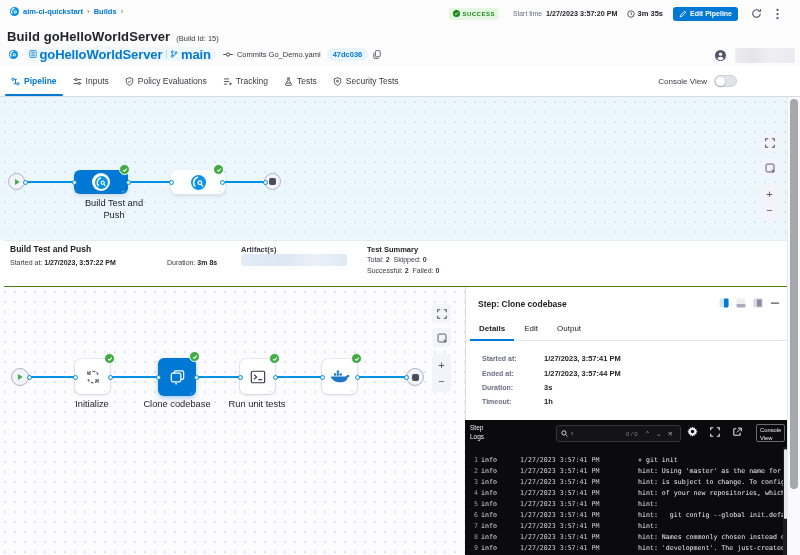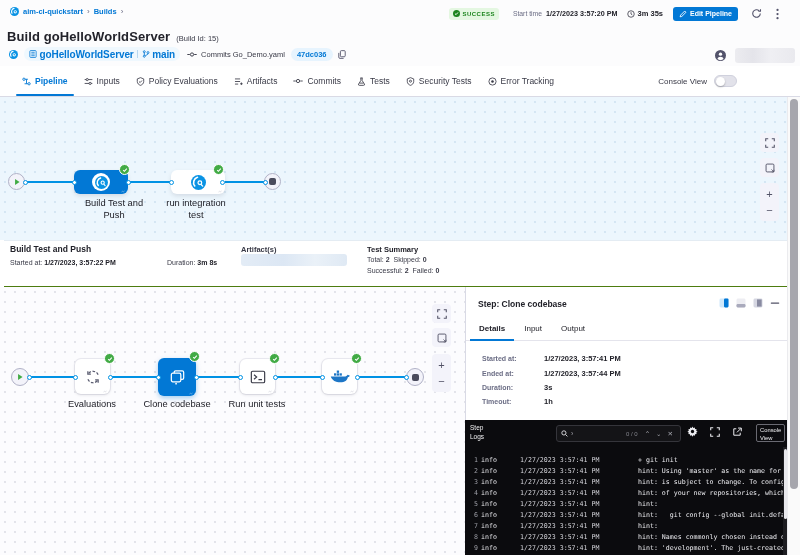--- a/index.html
+++ b/index.html
@@ -9,21 +9,21 @@
 
   
   #header { position:absolute; left:0; top:0; width:800px; height:66px; background:#fcfcfd; }
   #breadcrumb { position:absolute; left:10px; top:7px; display:flex; align-items:center; gap:4px; font-size:7.5px; font-weight:bold; color:#0278d5; }
   #breadcrumb .sep { color:#6b6d85; font-weight:normal; font-size:8px; }
   #page-title-row { position:absolute; left:7px; top:29px; display:flex; align-items:baseline; gap:6px; }
   #page-title { font-size:13px; font-weight:bold; color:#22222a; letter-spacing:.1px; }
   #build-id { font-size:7.5px; color:#383946; }
   #meta-row { position:absolute; left:9px; top:46px; height:16px; display:flex; align-items:center; }
   .repo-pill { display:flex; align-items:center; height:14px; background:#eff8fe; border-radius:8px; padding:0 5px; margin-left:6px; gap:2.5px; }
-  .repo-pill .txt { font-size:10px; font-weight:bold; color:#0278d5; letter-spacing:-0.1px; }
+  .repo-pill .txt { font-size:13px; font-weight:bold; color:#0278d5; letter-spacing:-0.1px; }
   .repo-pill .vdiv { width:1px; height:8px; background:#b9d8ef; margin:0 1px; }
   #commit-msg { font-size:7.5px; color:#383946; margin-left:4px; }
   #sha-pill { height:13px; background:#e7f4fe; border-radius:7px; padding:0 6px; margin-left:6px; display:flex; align-items:center; font-size:7.5px; font-weight:bold; color:#0278d5; }
   #copy-icon { margin-left:5px; }
 
   #status-row { position:absolute; right:21px; top:6px; height:15px; display:flex; align-items:center; }
   #success-badge { display:flex; align-items:center; gap:2px; background:#e4f7e1; border-radius:3px; height:12px; padding:0 4px; }
   #success-badge span { font-size:6px; font-weight:bold; letter-spacing:.5px; color:#1b841d; }
   #start-time-label { font-size:6.8px; color:#6b6d85; margin-left:14px; }
   #start-time-value { font-size:7.2px; font-weight:bold; color:#22222a; margin-left:4px; }
@@ -31,21 +31,21 @@
   #duration-value { font-size:7.5px; font-weight:bold; color:#22222a; }
   #edit-pipeline-btn { margin-left:10px; height:14px; background:#0278d5; border:none; border-radius:3px; color:#fff; font-size:7px; font-weight:bold; display:flex; align-items:center; gap:3px; padding:0 6px; font-family:inherit; }
   #refresh-btn { margin-left:13px; }
   #kebab-btn { margin-left:14px; }
 
   #avatar-row { position:absolute; right:5px; top:48px; display:flex; align-items:center; }
   .redacted { background:linear-gradient(90deg,#ececf0,#e4e4ea 30%,#efeff3 60%,#e9e9ee); border-radius:3px; filter:blur(.4px); }
   #user-redacted { width:60px; height:15px; margin-left:9px; }
 
   
-  #tabbar { position:absolute; left:0; top:66px; width:800px; height:31px; background:#fff; border-bottom:1px solid #d9dae5; display:flex; align-items:stretch; padding-left:14px; }
+  #tabbar { position:absolute; left:0; top:66px; width:800px; height:31px; background:#fff; border-bottom:1px solid #d9dae5; display:flex; align-items:stretch; padding-left:3px; }
   .tab { display:flex; align-items:center; gap:4px; padding:0 8px; font-size:8.5px; color:#383946; position:relative; cursor:pointer; }
   .tab .ticon { display:flex; align-items:center; }
   .tab.active { color:#0278d5; font-weight:bold; }
   .tab.active::after { content:""; position:absolute; left:2px; right:2px; bottom:0; height:2px; background:#0278d5; border-radius:1px; }
   #console-view { position:absolute; right:63px; top:0; height:30px; display:flex; align-items:center; gap:7px; }
   #console-view .lbl { font-size:8px; color:#383946; }
   #toggle { width:23px; height:12px; border-radius:7px; background:#e2e2ea; border:1px solid #d0d1dd; position:relative; }
   #toggle .knob { position:absolute; left:1px; top:1px; width:9px; height:9px; background:#fff; border-radius:50%; box-shadow:0 1px 2px rgba(0,0,0,.25); }
 
   
@@ -268,57 +268,39 @@
     </span>
     <span>Policy Evaluations</span>
   </div>
   <div class="tab">
     <span class="ticon">
       <svg width="9" height="9" viewBox="0 0 14 14" fill="none" stroke="#383946" stroke-width="1.3">
           <path d="M1.5 3h8M1.5 7h8M1.5 11h5"></path>
           <path d="M11.5 8.5v4M9.5 10.5h4"></path>
         </svg>
     </span>
-    <span>Artifacts</span>
-  </div>
-  <div class="tab">
-    <span class="ticon">
-      <svg width="10" height="8" viewBox="0 0 16 10" fill="none" stroke="#383946" stroke-width="1.4">
-          <circle cx="8" cy="5" r="2.6"></circle>
-          <path d="M0.5 5h4M11.5 5h4"></path>
-        </svg>
-    </span>
-    <span>Commits</span>
+    <span>Tracking</span>
   </div>
   <div class="tab">
     <span class="ticon">
       <svg width="9" height="9" viewBox="0 0 14 14" fill="none" stroke="#383946" stroke-width="1.3">
           <path d="M5.2 1.5h3.6M6 1.5v4L2.5 11a1.4 1.4 0 0 0 1.2 2h6.6a1.4 1.4 0 0 0 1.2-2L8 5.5v-4"></path>
           <path d="M4 9.5h6"></path>
         </svg>
     </span>
     <span>Tests</span>
   </div>
   <div class="tab">
     <span class="ticon">
       <svg width="9" height="9" viewBox="0 0 14 14" fill="none" stroke="#383946" stroke-width="1.3">
           <path d="M7 1l5 2v4c0 3-2.2 5-5 6-2.8-1-5-3-5-6V3z"></path>
           <circle cx="7" cy="6.5" r="1.6"></circle>
         </svg>
     </span>
     <span>Security Tests</span>
-  </div>
-  <div class="tab">
-    <span class="ticon">
-      <svg width="9" height="9" viewBox="0 0 14 14" fill="none" stroke="#383946" stroke-width="1.3">
-          <circle cx="7" cy="7" r="5.6"></circle>
-          <circle cx="7" cy="7" r="2" fill="#383946" stroke="none"></circle>
-        </svg>
-    </span>
-    <span>Error Tracking</span>
   </div>
 
   <div id="console-view">
     <span class="lbl">Console View</span>
     <div id="toggle">
         <div class="knob"></div>
       </div>
   </div>
 </div>
 
@@ -379,21 +361,20 @@
   </div>
   <div class="conn-dot" style="left:168.5px; top:82.5px;"></div>
   <div class="conn-dot" style="left:219.5px; top:82.5px;"></div>
 
   <div class="endcap" style="left:264px; top:76px; width:17px; height:17px;">
     <div style="width:7px;height:7px;border-radius:2px;background:#4a4b5c;"></div>
   </div>
   <div class="conn-dot" style="left:262.5px; top:82.5px;"></div>
 
   <div class="node-label" style="left:74px; top:100px; width:80px;"><span>Build Test and</span><br><span>Push</span></div>
-  <div class="node-label" style="left:156px; top:100px; width:80px;"><span>run integration</span><br><span>test</span></div>
 
   <div class="canvas-btn" style="left:760px; top:36px;">
     <svg width="10" height="10" viewBox="0 0 14 14" fill="none" stroke="#535367" stroke-width="1.5">
         <path d="M1 4.5V1h3.5M9.5 1H13v3.5M13 9.5V13H9.5M4.5 13H1V9.5"></path>
       </svg>
   </div>
   <div class="canvas-btn" style="left:760px; top:61px;">
     <svg width="10" height="10" viewBox="0 0 14 14" fill="none" stroke="#535367" stroke-width="1.3">
         <rect x="1.5" y="1.5" width="11" height="11" rx="1.5"></rect>
         <path d="M9 9l3.5 3.5M12.5 9.4v3.1h-3.1" stroke-width="1.1"></path>
@@ -518,21 +499,21 @@
       </svg>
   </div>
   <div class="conn-dot" style="left:319.5px; top:87.5px;"></div>
   <div class="conn-dot" style="left:354.5px; top:87.5px;"></div>
 
   <div class="endcap" style="left:406px; top:81px; width:18px; height:18px;">
     <div style="width:7px;height:7px;border-radius:2px;background:#4a4b5c;"></div>
   </div>
   <div class="conn-dot" style="left:404px; top:87.5px;"></div>
 
-  <div class="node-label" style="left:52px; top:111px; width:80px;"><span>Evaluations</span></div>
+  <div class="node-label" style="left:52px; top:111px; width:80px;"><span>Initialize</span></div>
   <div class="node-label" style="left:137px; top:111px; width:80px;"><span>Clone codebase</span></div>
   <div class="node-label" style="left:217px; top:111px; width:80px;"><span>Run unit tests</span></div>
 
   <div class="canvas-btn" style="left:432px; top:17px;">
     <svg width="10" height="10" viewBox="0 0 14 14" fill="none" stroke="#535367" stroke-width="1.5">
         <path d="M1 4.5V1h3.5M9.5 1H13v3.5M13 9.5V13H9.5M4.5 13H1V9.5"></path>
       </svg>
   </div>
   <div class="canvas-btn" style="left:432px; top:41px;">
     <svg width="10" height="10" viewBox="0 0 14 14" fill="none" stroke="#535367" stroke-width="1.3">
@@ -568,21 +549,21 @@
         </svg>
     </span>
     <span>
       <svg width="10" height="10" viewBox="0 0 14 14">
           <rect x="1" y="6.2" width="12" height="1.7" rx="0.8" fill="#535367"></rect>
         </svg>
     </span>
   </div>
   <div id="panel-tabs">
     <div class="ptab active">Details</div>
-    <div class="ptab">Input</div>
+    <div class="ptab">Edit</div>
     <div class="ptab">Output</div>
   </div>
   <div class="field-label" style="top:68px;">Started at:</div>
   <div class="field-value" style="top:67px;">1/27/2023, 3:57:41 PM</div>
   <div class="field-label" style="top:83px;">Ended at:</div>
   <div class="field-value" style="top:82px;">1/27/2023, 3:57:44 PM</div>
   <div class="field-label" style="top:97px;">Duration:</div>
   <div class="field-value" style="top:96px;">3s</div>
   <div class="field-label" style="top:111px;">Timeout:</div>
   <div class="field-value" style="top:110px;">1h</div>

